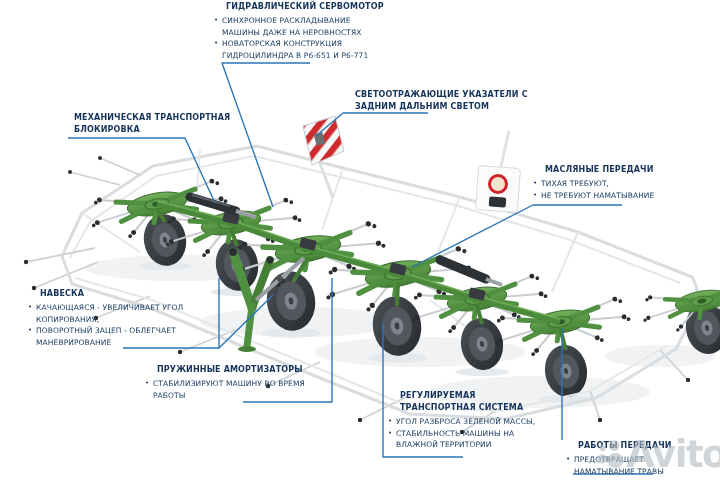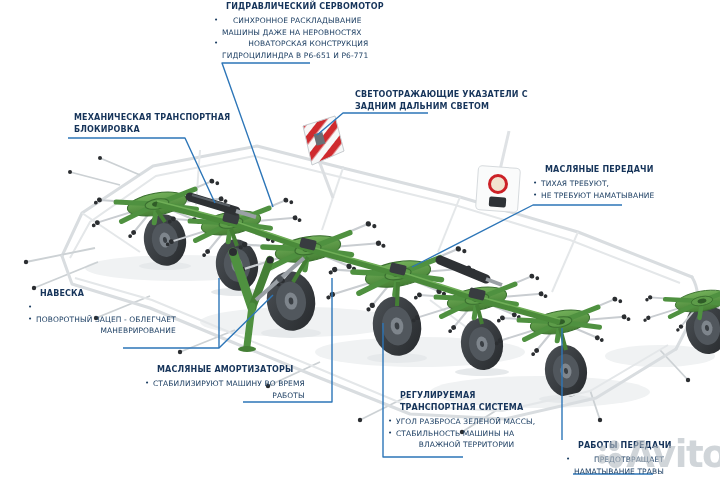--- a/index.html
+++ b/index.html
@@ -11,21 +11,21 @@
   .callout{position:absolute;}
   .c-title{
     font-size:8px;font-weight:700;line-height:12px;letter-spacing:.15px;
     color:#16345a;white-space:pre-line;margin:0 0 2px 12px;
   }
   .c-bullet{
     display:flex;align-items:flex-start;
     font-size:7.5px;font-weight:500;line-height:11.5px;letter-spacing:.1px;color:#1d3f63;
   }
   .c-bullet .dot{flex:0 0 8px;width:8px;font-size:7px;line-height:11.5px;}
-  .c-bullet .bt{white-space:pre-line;text-align:right;}
+  .c-bullet .bt{white-space:pre-line;}
   .watermark{
     position:absolute;left:596px;top:430px;width:130px;height:50px;
     display:flex;align-items:center;opacity:.62;pointer-events:none;
   }
   .wm-text{
     font-size:37px;font-weight:700;letter-spacing:-1.5px;color:#b4bcc3;
     line-height:50px;margin-left:2px;
   }
 </style>
 </head>
@@ -273,30 +273,32 @@
     <div class="c-bullet">
         <span class="dot">•</span>
         <span class="bt">НЕ ТРЕБУЮТ НАМАТЫВАНИЕ</span>
       </div>
   </div>
 
   <div class="callout" style="left:28px;top:288px;width:180px">
     <div class="c-title">НАВЕСКА</div>
     <div class="c-bullet">
         <span class="dot">•</span>
+        <span class="bt">КАЧАЮЩАЯСЯ - УВЕЛИЧИВАЕТ УГОЛ
+КОПИРОВАНИЯ,</span>
       </div>
     <div class="c-bullet">
         <span class="dot">•</span>
         <span class="bt">ПОВОРОТНЫЙ ЗАЦЕП - ОБЛЕГЧАЕТ
 МАНЕВРИРОВАНИЕ</span>
       </div>
   </div>
 
   <div class="callout" style="left:145px;top:364px;width:180px">
-    <div class="c-title">МАСЛЯНЫЕ АМОРТИЗАТОРЫ</div>
+    <div class="c-title">ПРУЖИННЫЕ АМОРТИЗАТОРЫ</div>
     <div class="c-bullet">
         <span class="dot">•</span>
         <span class="bt">СТАБИЛИЗИРУЮТ МАШИНУ ВО ВРЕМЯ
 РАБОТЫ</span>
       </div>
   </div>
 
   <div class="callout" style="left:388px;top:390px;width:170px">
     <div class="c-title">РЕГУЛИРУЕМАЯ
 ТРАНСПОРТНАЯ СИСТЕМА</div>

